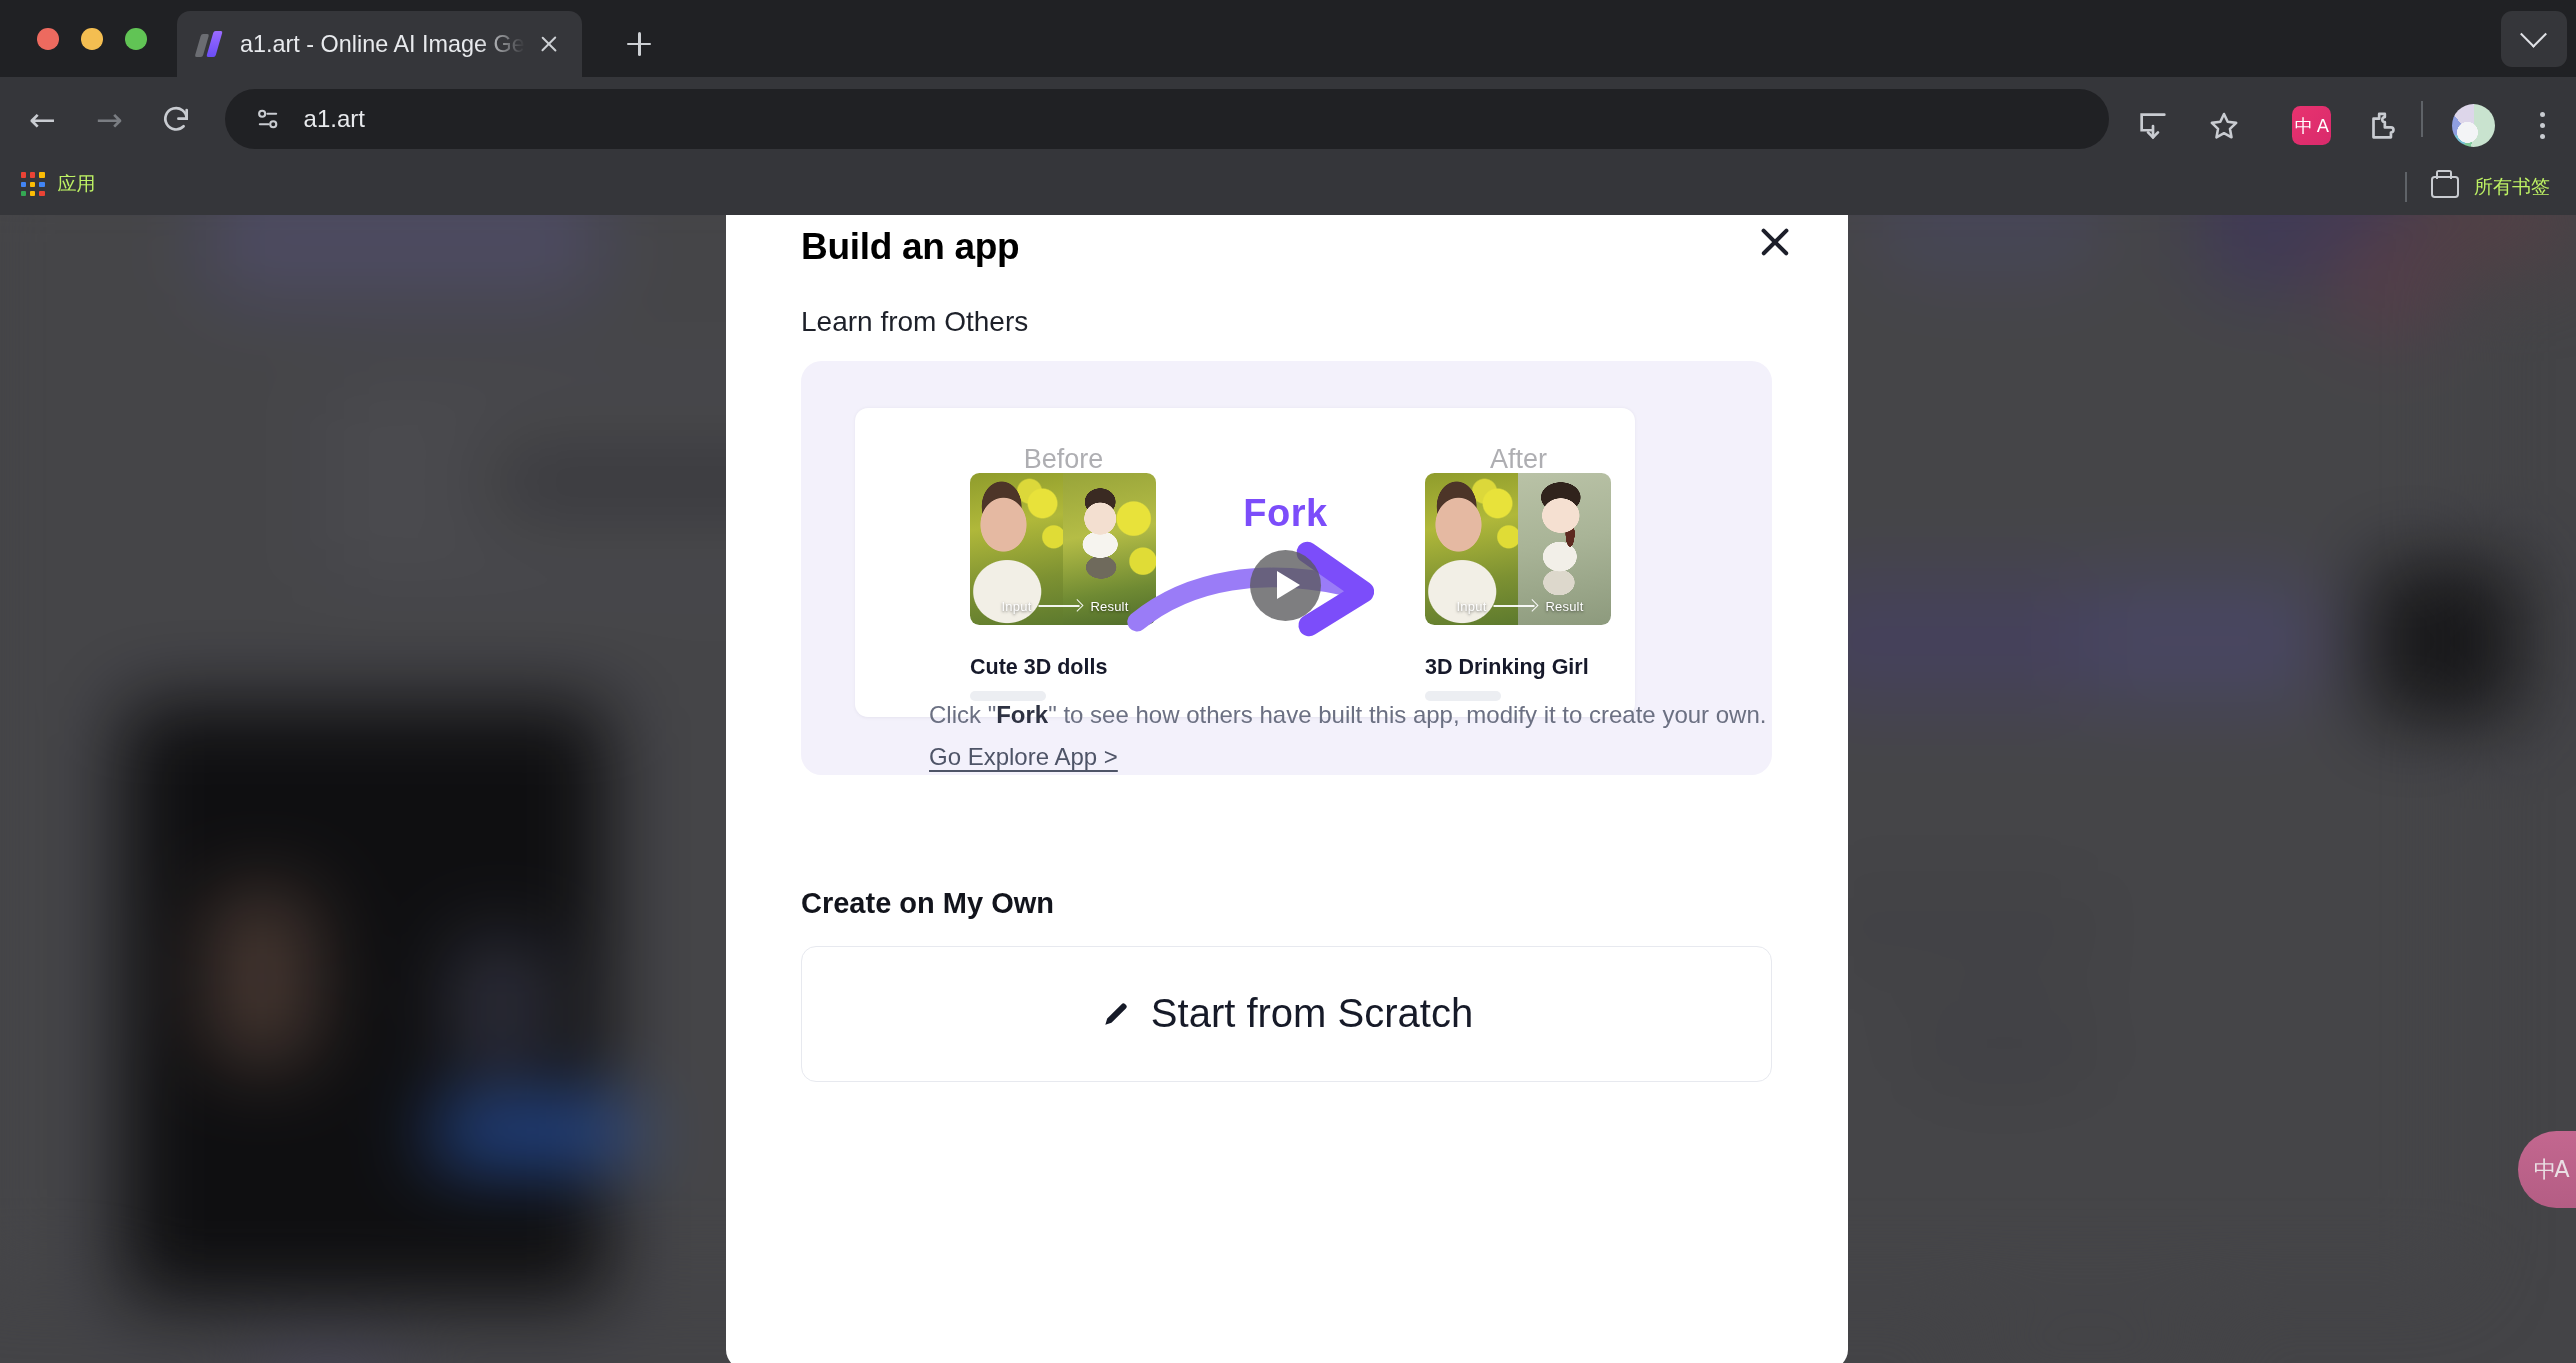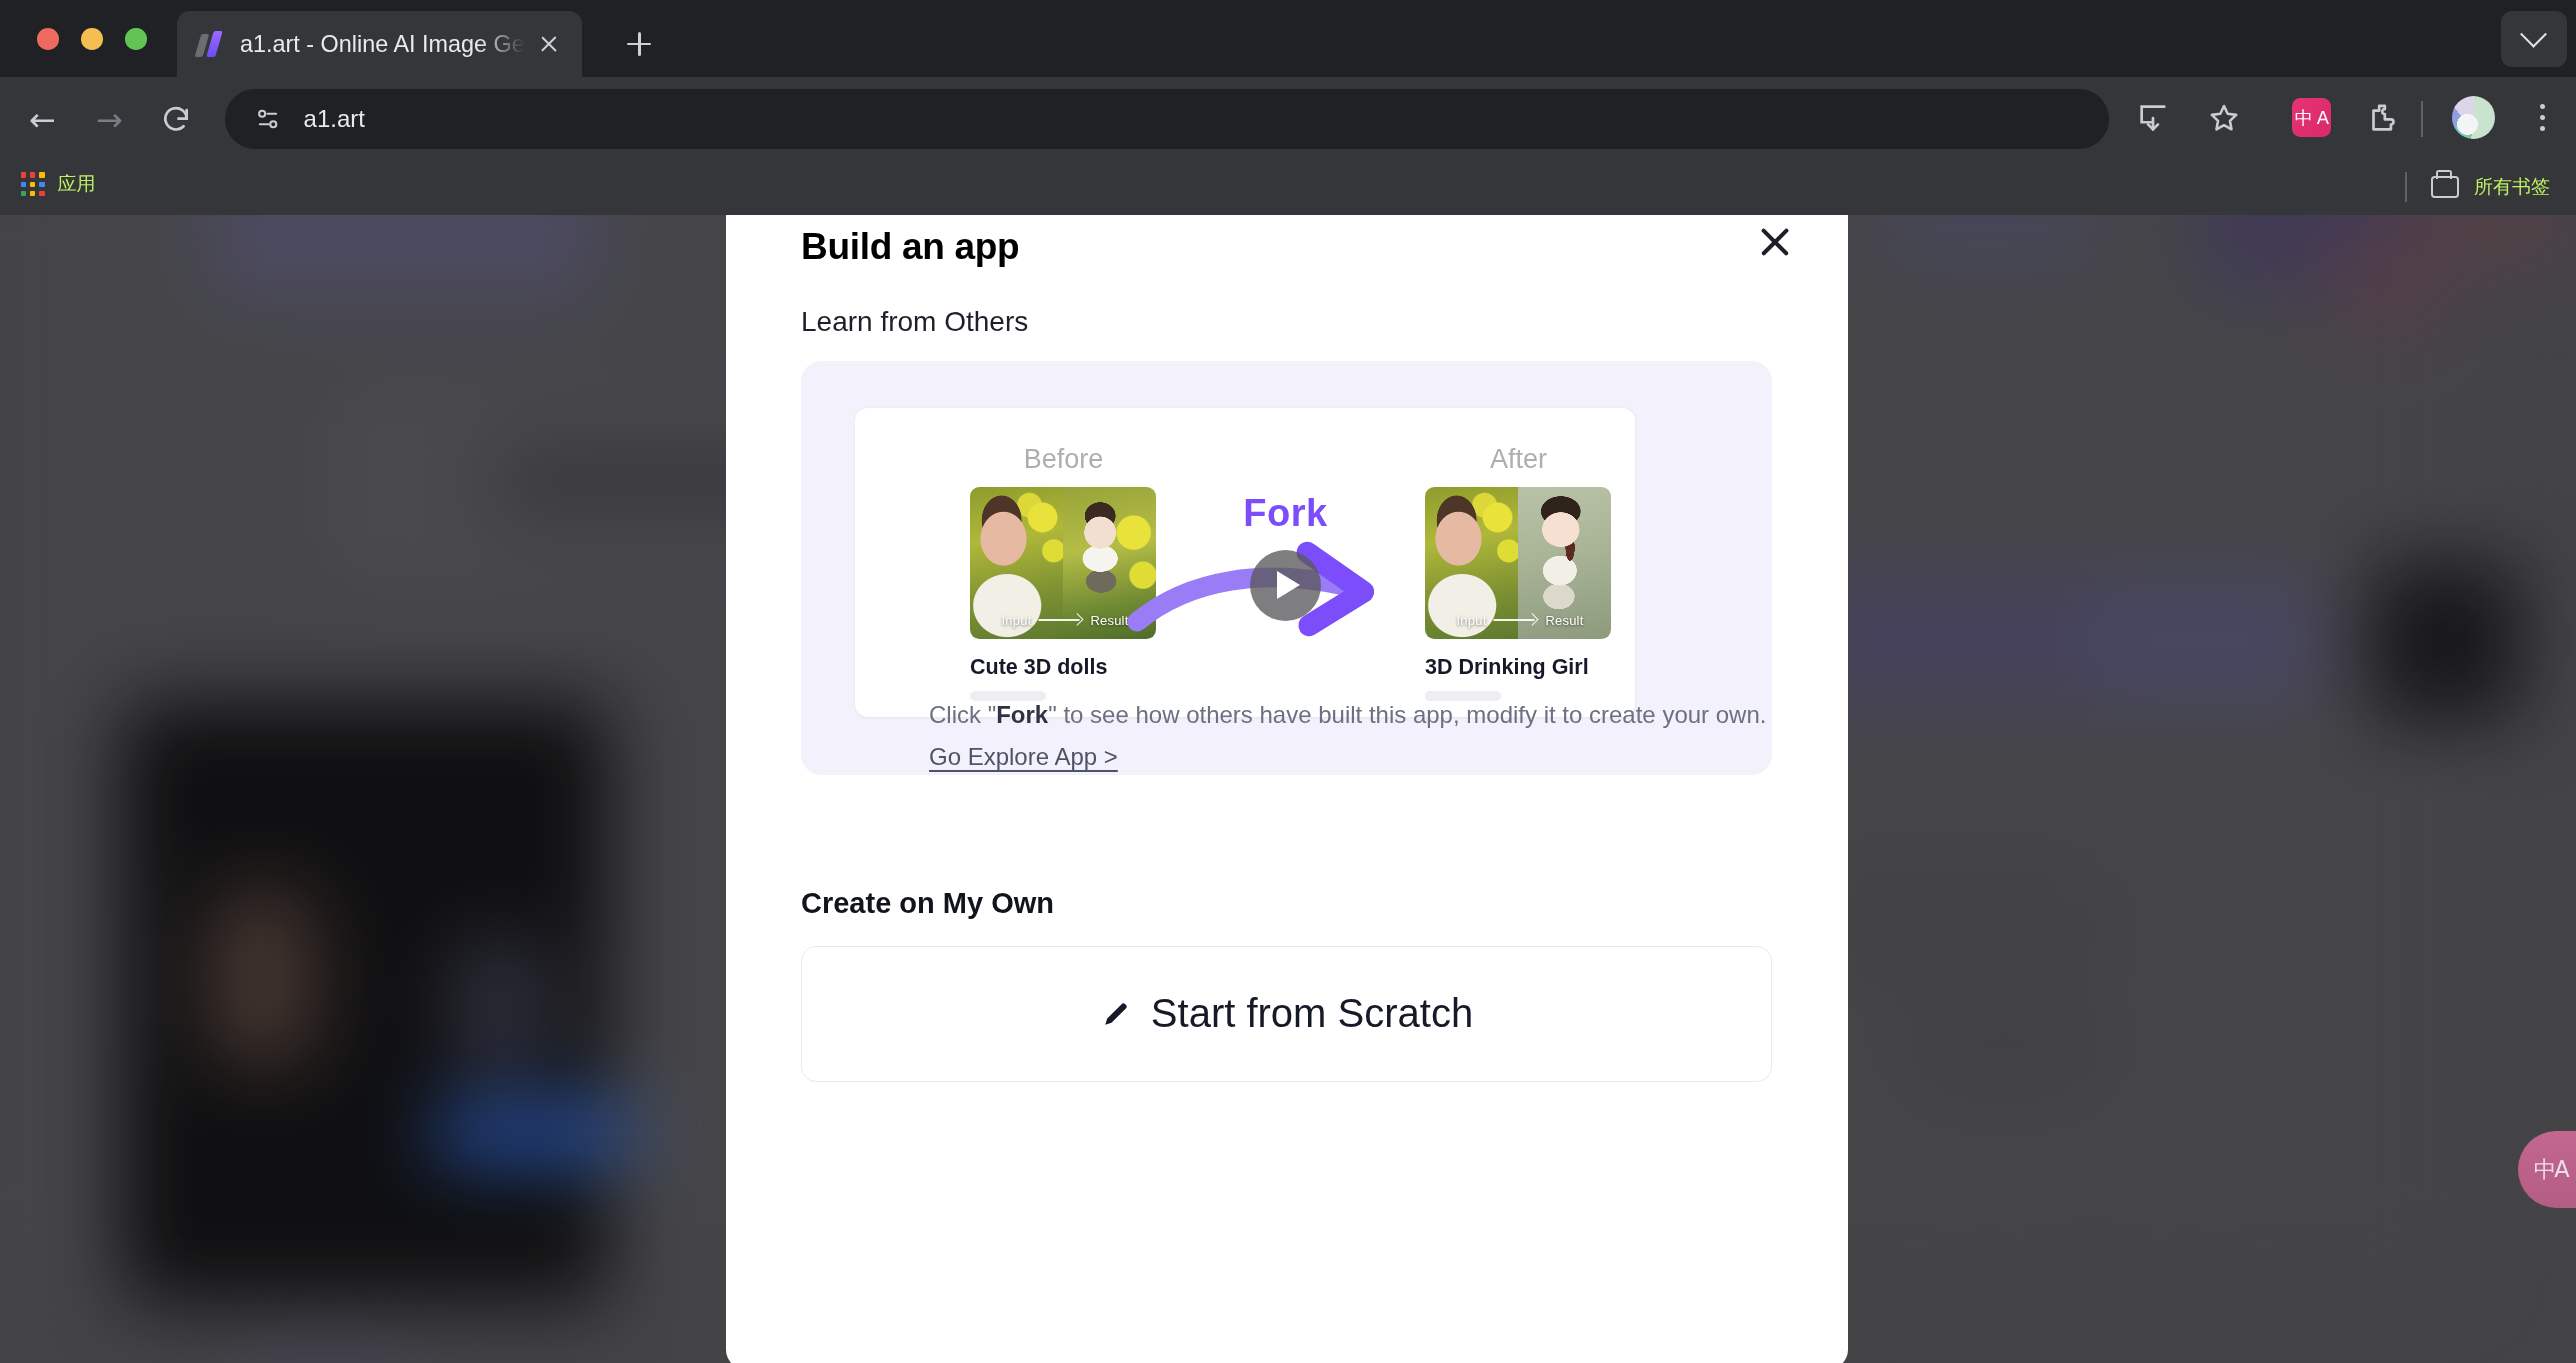--- a/index.html
+++ b/index.html
@@ -167,21 +167,21 @@
   }
   .omni-icon svg { position: absolute; left: 8.4px; top: 8.4px; }
   .omni-url {
     color: #e8eaed;
     font-size: 24px;
     text-align: center;
   }
 
   .tb-icon {
     position: absolute;
-    top: 16px;
+    top: 24px;
     width: 49px; height: 49px;
     display: flex; align-items: center; justify-content: center;
   }
   .tb-install { left: 2128px; }
   .tb-star    { left: 2199px; }
   .tb-trans   { left: 2287px; }
   .tb-ext     { left: 2357px; }
   .tb-avatar  { left: 2449px; }
   .tb-menu    { left: 2518px; }
 
@@ -358,21 +358,21 @@
     font-size: 27px;
     color: #aeaeb2;
     width: 187px;
     text-align: center;
   }
   .ba-before { left: 115px; }
   .ba-after  { left: 570px; }
 
   .thumb {
     position: absolute;
-    top: 79px;
+    top: 65px;
     width: 186px; height: 152px;
     border-radius: 9.4px;
     overflow: hidden;
     display: flex;
   }
   .thumb-before { left: 115px; }
   .thumb-after  { left: 570px; }
 
   .thumb-half { position: relative; width: 50%; height: 100%; overflow: hidden; }
 

